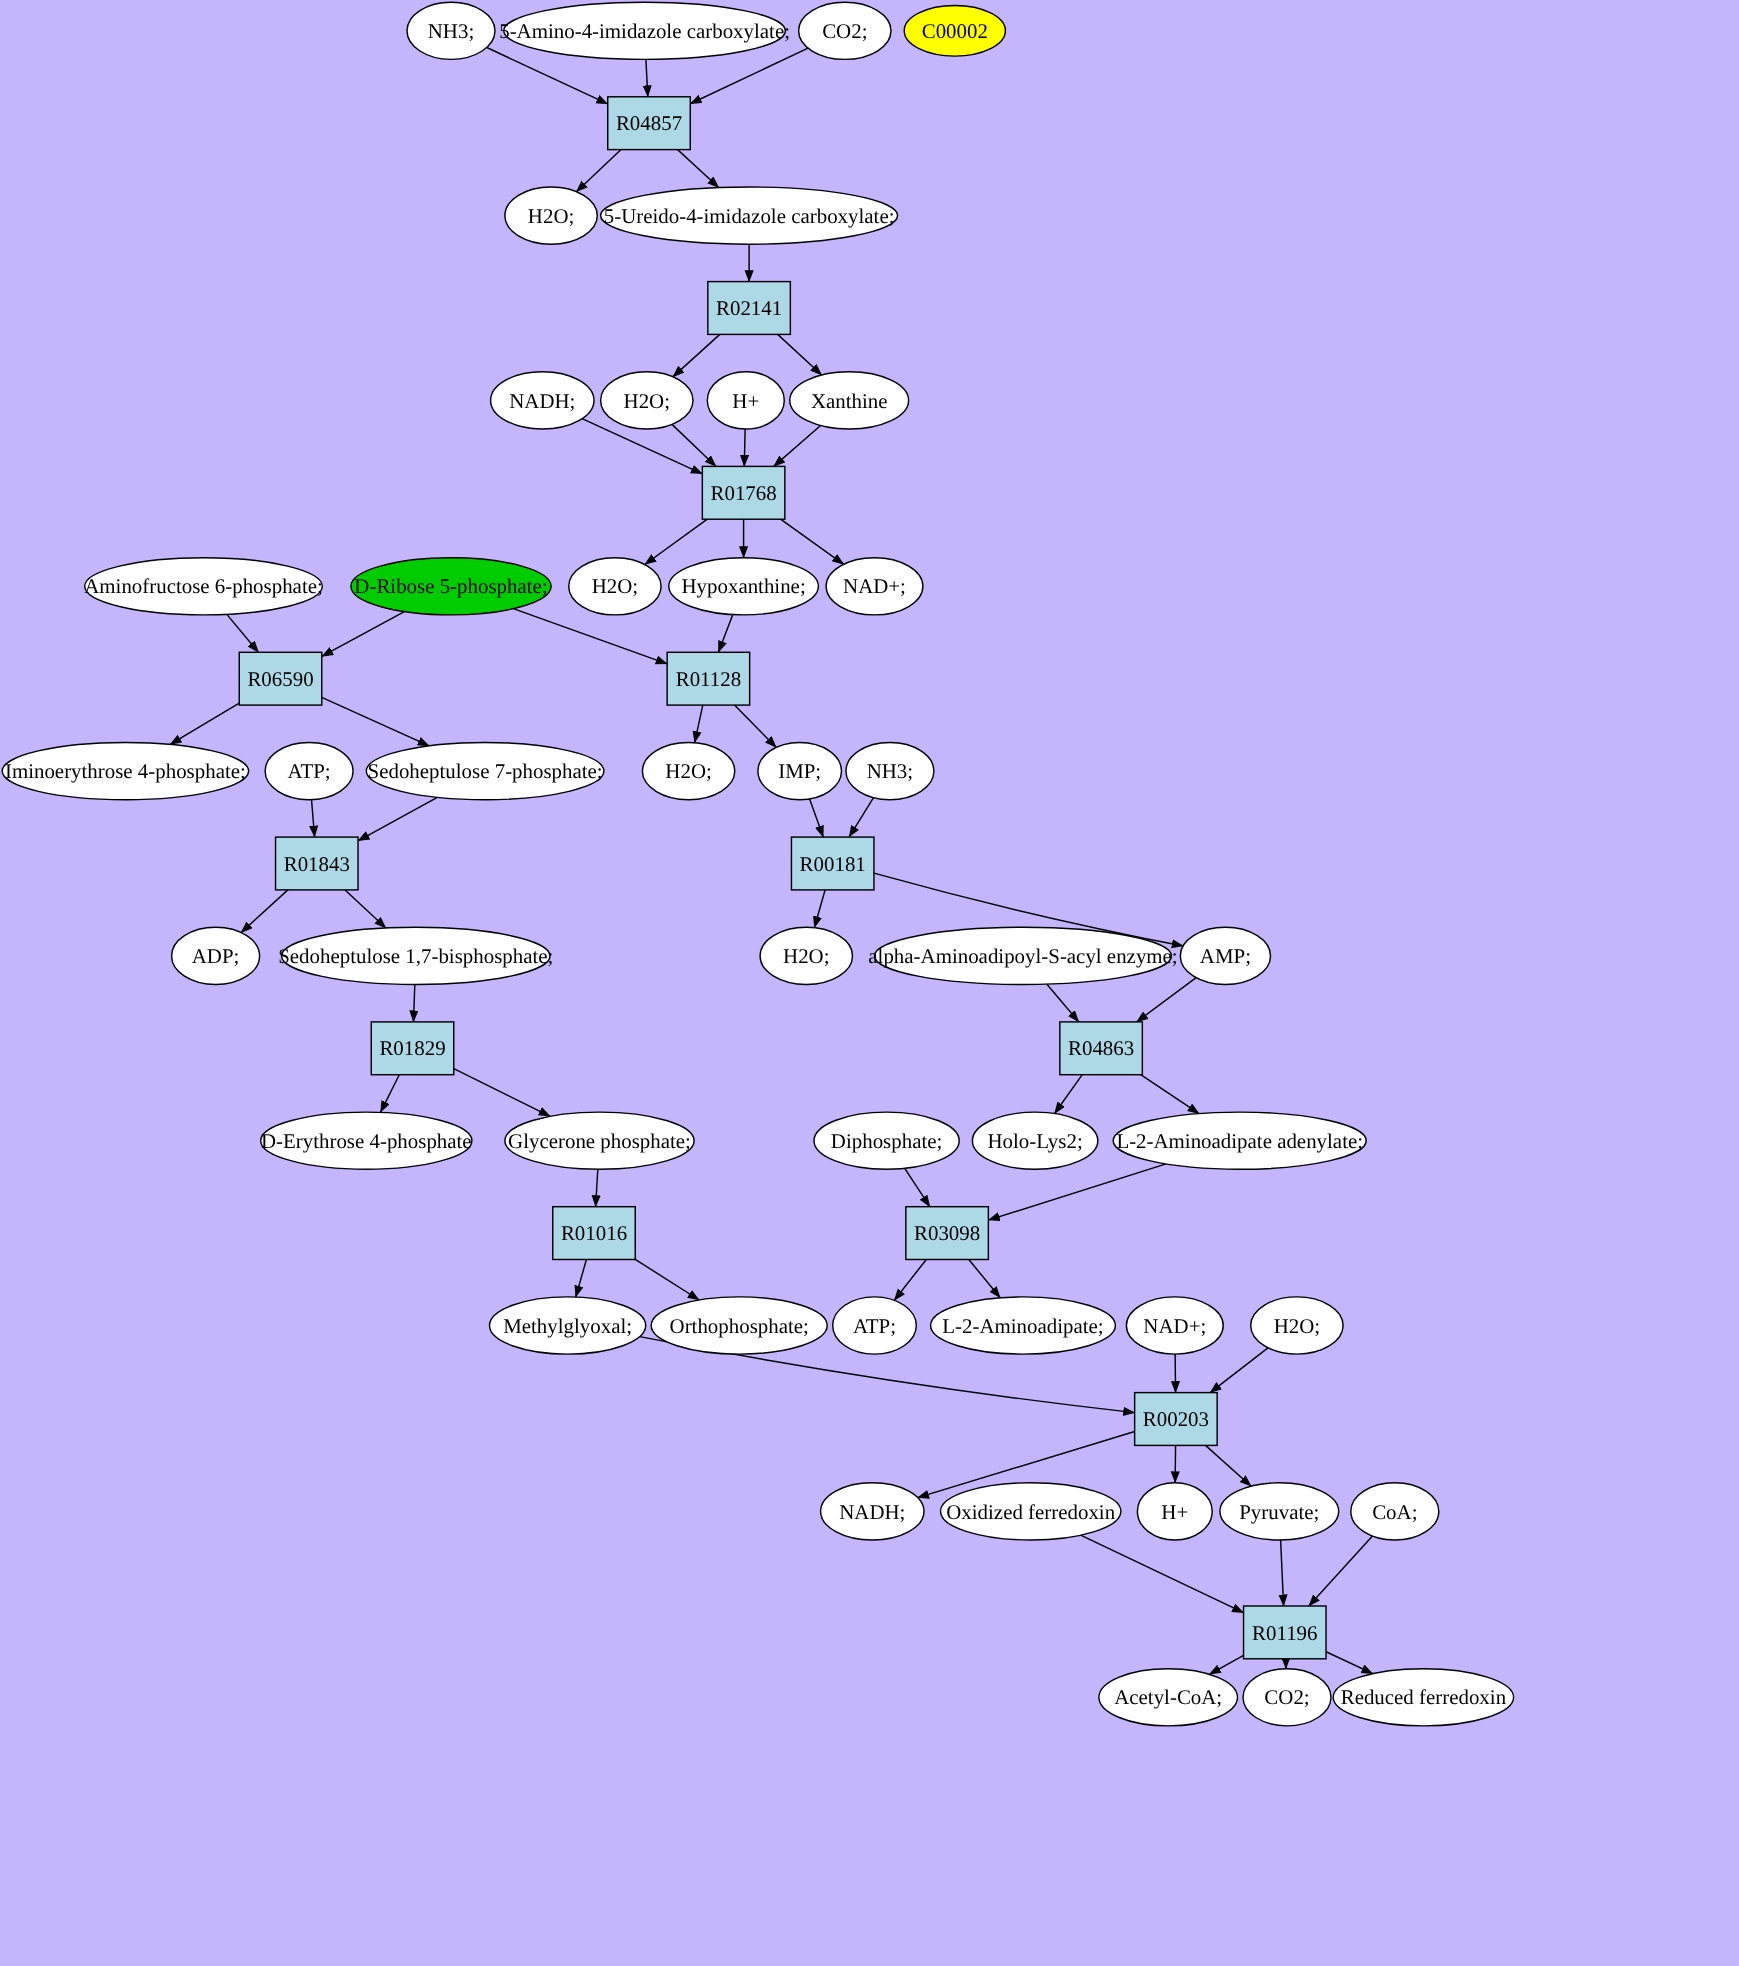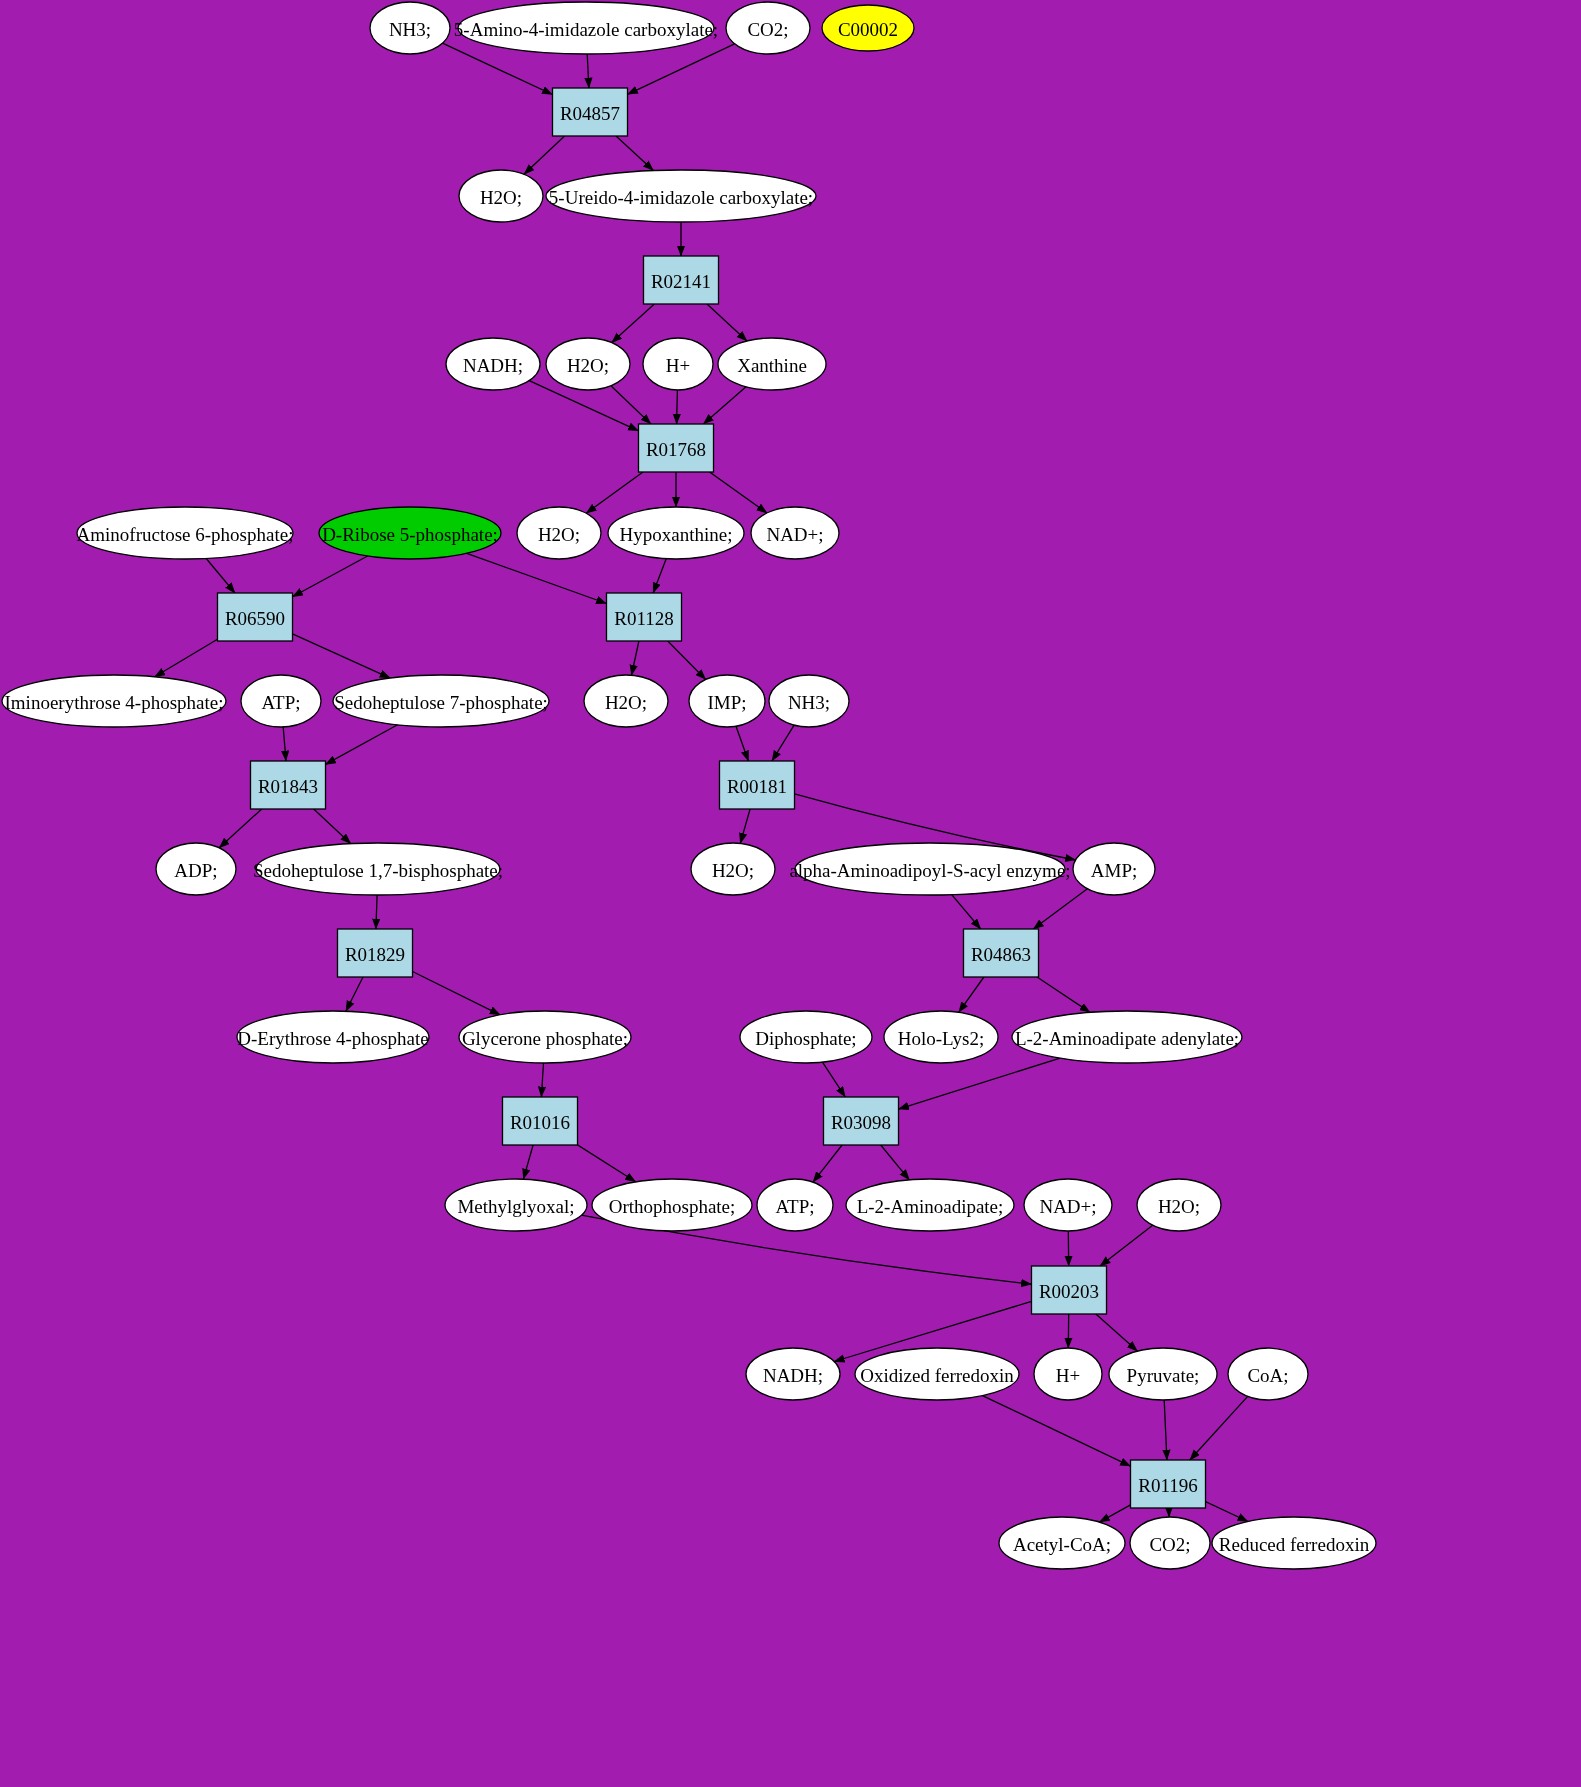--- a/index.html
+++ b/index.html
@@ -1,16 +1,16 @@
 <!DOCTYPE html>
 <html><head>
 <meta charset="utf-8">
 <style>
   html,body{margin:0;padding:0;background:#ffffff;}
-  #canvas{position:relative;width:1581px;height:1787px;background:#a21caf;
+  #canvas{position:relative;width:1581px;height:1787px;background:#c4b5fd;
           font-family:"Liberation Serif", serif;}
   svg{position:absolute;left:0;top:0;width:1581px;height:1787px;}
   .ell-label, .box-label{
       font-family:"Liberation Serif", serif;
       font-size:19px; fill:#000000; text-anchor:middle; dominant-baseline:central;
       pointer-events:none;
   }
   .edge{stroke:#000000;stroke-width:1.3px;fill:none;}
   .ellipse-node{fill:#ffffff;stroke:#000000;stroke-width:1.3px;}
   .ellipse-node.highlight-yellow{fill:#ffff00;}

